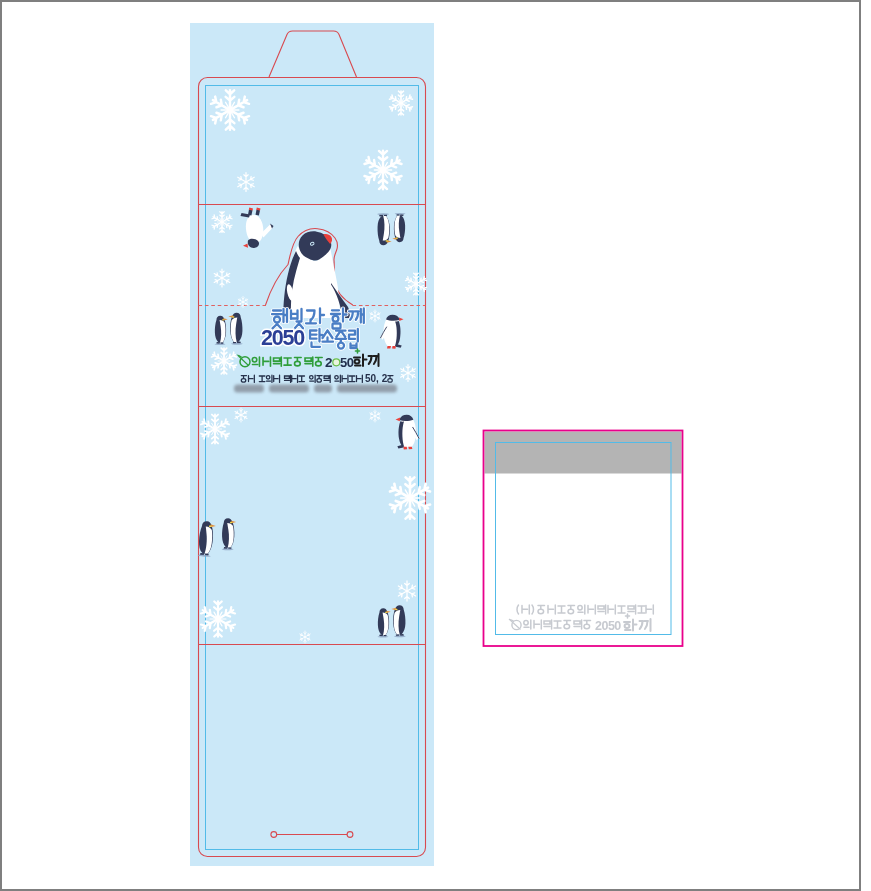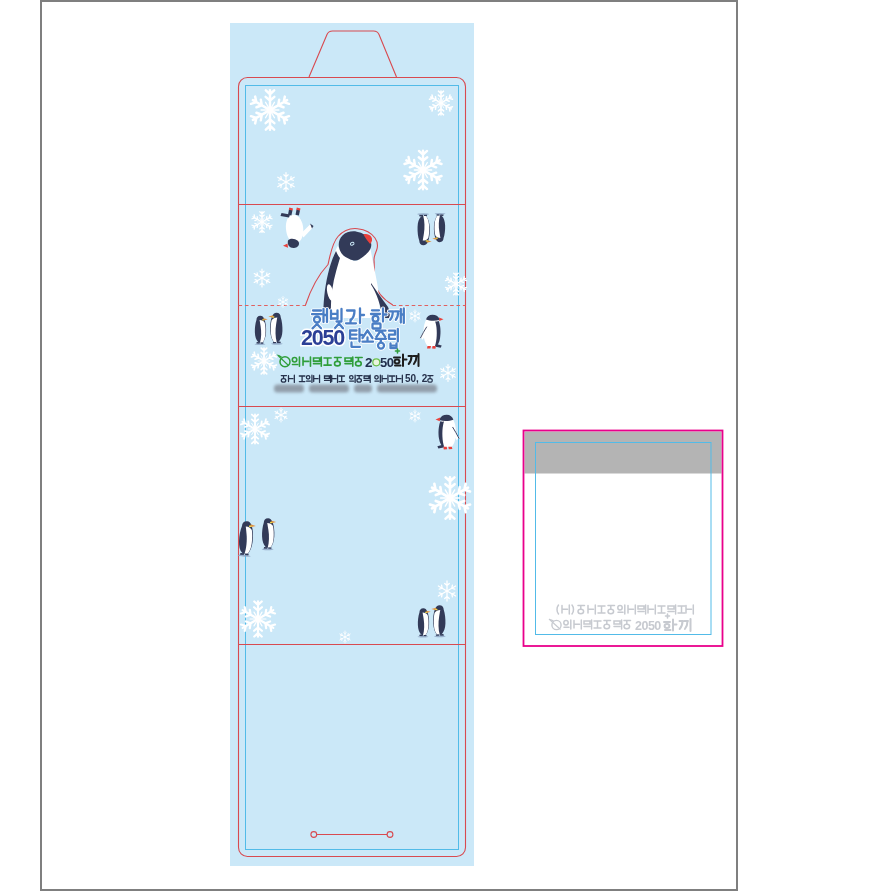--- a/index.html
+++ b/index.html
@@ -1,16 +1,16 @@
 <!DOCTYPE html>
 <html><head>
 <meta charset="utf-8">
 <style>
 html,body{margin:0;padding:0;background:#fff;}
-.page{position:relative;width:698px;height:891px;box-sizing:border-box;border:2px solid #7f7f7f;background:#fff;overflow:hidden;font-family:"Liberation Sans",sans-serif;margin-left:40px;}
+.page{position:relative;width:861px;height:891px;box-sizing:border-box;border:2px solid #7f7f7f;background:#fff;overflow:hidden;font-family:"Liberation Sans",sans-serif;}
 svg{position:absolute;left:0;top:0;}
 .o{fill:none;}
 .hl path{fill:none;stroke-linecap:round;stroke-linejoin:round;}
 </style>
 </head>
 <body>
 <div class="page">
 <svg width="867" height="887" viewBox="2 2 867 887">
 <defs>
 <g id="arm">

